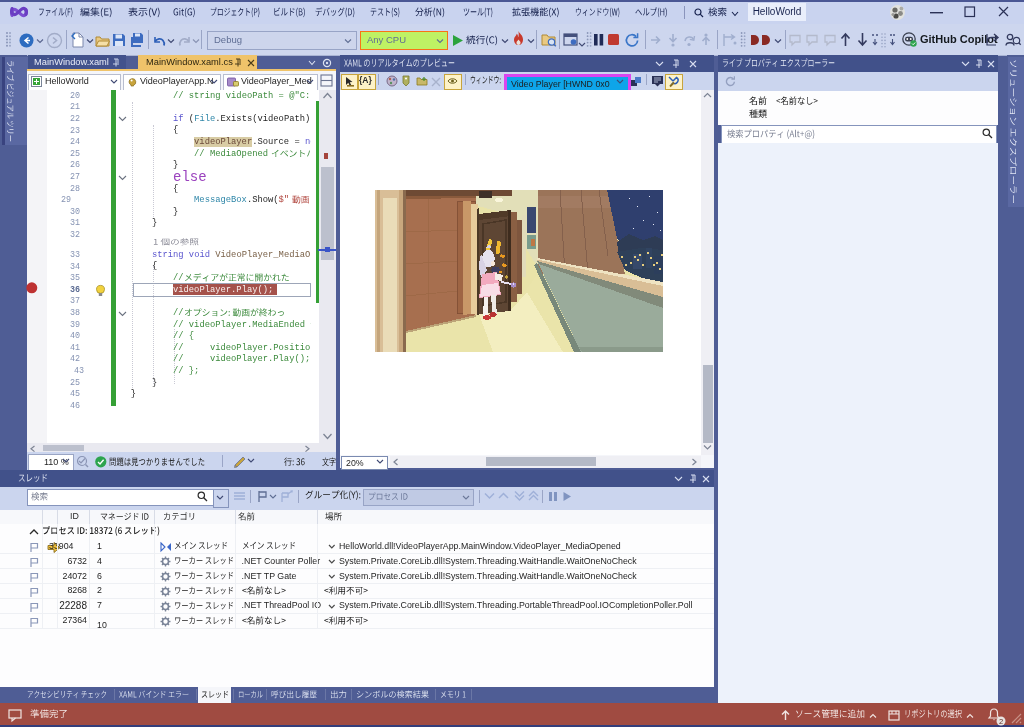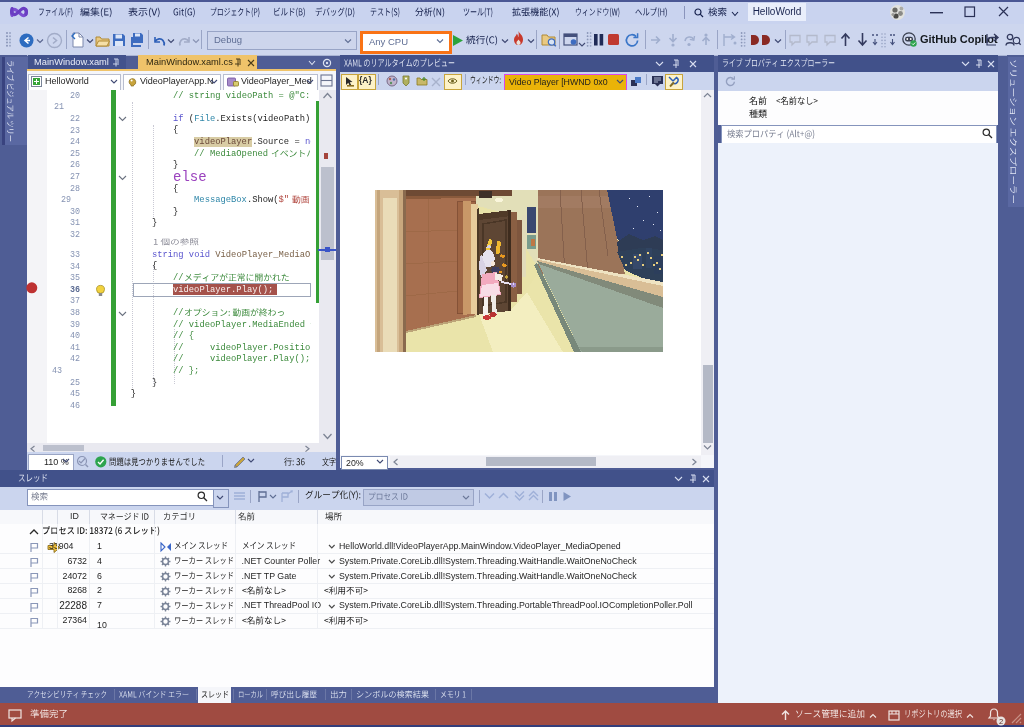--- a/index.html
+++ b/index.html
@@ -151,21 +151,21 @@
 <svg class="t" style="left:192px;top:38px" width="8" height="6">
     <path d="M1 1.5 L4 4.5 L7 1.5" fill="none" stroke="#8A94B4" stroke-width="1.2"></path>
   </svg>
 <div style="left:201px;top:30px;width:1px;height:19px;background:#9AA5C6"></div>
 <div style="left:207px;top:31px;width:148px;height:17px;background:#CDD5EC;border:1px solid #98A4C6">
     <span style="font-size:9.5px;color:#5F6E94;line-height:16px;padding-left:6px;display:block">Debug</span>
   </div>
 <svg class="t" style="left:344px;top:38px" width="8" height="6">
     <path d="M1 1.5 L4 4.5 L7 1.5" fill="none" stroke="#5F6E94" stroke-width="1.1"></path>
   </svg>
-<div style="left:360px;top:31px;width:86px;height:17px;background:#ffffff;border:3px solid #f97316">
+<div style="left:360px;top:31px;width:86px;height:17px;background:#bef264;border:1px solid #f97316">
     <span style="font-size:9.5px;color:#5F6E94;line-height:16px;padding-left:6px;display:block">Any CPU</span>
   </div>
 <svg class="t" style="left:436px;top:38px" width="8" height="6">
     <path d="M1 1.5 L4 4.5 L7 1.5" fill="none" stroke="#5F6E94" stroke-width="1.1"></path>
   </svg>
 <svg class="t" style="left:452px;top:34px" width="12" height="13">
     <path d="M1 1 L11 6.5 L1 12 Z" fill="#2CA33C"></path>
   </svg>
 <svg class="t" style="left:466.0px;top:35.0px" width="34" height="12">
     <path d="M6.9 -3.1V-0.2C6.9 0.5 7.1 0.7 7.7 0.7C7.8 0.7 8.4 0.7 8.5 0.7C9 0.7 9.2 0.4 9.2 -0.8C9.1 -0.9 8.8 -1 8.6 -1.1C8.6 -0.1 8.6 0.1 8.4 0.1C8.3 0.1 7.9 0.1 7.8 0.1C7.6 0.1 7.6 0 7.6 -0.2V-3.1ZM5.2 -3.1V-2.5C5.2 -1.7 5 -0.5 3.3 0.3C3.5 0.4 3.7 0.6 3.8 0.8C5.6 -0.2 5.8 -1.5 5.8 -2.5V-3.1ZM2.8 -2.4C3 -1.9 3.2 -1.1 3.3 -0.7L3.8 -0.9C3.8 -1.3 3.6 -2 3.3 -2.6ZM0.8 -2.5C0.7 -1.7 0.6 -0.9 0.2 -0.3C0.4 -0.2 0.7 -0.1 0.8 -0C1.1 -0.6 1.3 -1.5 1.4 -2.5ZM4.3 -5.6V-5H8.7V-5.6H6.8V-6.5H9V-7.1H6.8V-8H6.1V-7.1H3.9V-6.5H6.1V-5.6ZM0.3 -3.8 0.4 -3.1 1.9 -3.2V0.8H2.5V-3.3L3.2 -3.3C3.3 -3.1 3.4 -2.9 3.4 -2.7L4 -3V-2.7H4.6V-3.8H8.4V-2.7H9V-4.4H4V-3.1C3.8 -3.6 3.4 -4.4 3.1 -4.9L2.6 -4.7C2.7 -4.5 2.9 -4.2 3 -3.9L1.6 -3.8C2.3 -4.7 3 -5.7 3.5 -6.6L2.9 -6.9C2.7 -6.4 2.3 -5.8 1.9 -5.2C1.8 -5.4 1.6 -5.6 1.4 -5.8C1.7 -6.3 2.2 -7.1 2.5 -7.7L1.9 -8C1.7 -7.4 1.3 -6.7 1 -6.2L0.7 -6.5L0.4 -6C0.8 -5.6 1.3 -5 1.5 -4.6C1.3 -4.3 1.1 -4 0.9 -3.8Z M13.6 -7.4V-6.7H18.3V-7.4ZM12 -8C11.6 -7.3 10.6 -6.5 9.8 -5.9C10 -5.8 10.2 -5.5 10.3 -5.3C11.1 -5.9 12.1 -6.9 12.7 -7.7ZM13.2 -4.8V-4.1H16.4V-0.2C16.4 -0 16.3 0 16.2 0C16 0.1 15.4 0.1 14.7 0C14.8 0.2 14.9 0.5 14.9 0.7C15.8 0.7 16.4 0.7 16.7 0.6C17 0.5 17.1 0.3 17.1 -0.2V-4.1H18.6V-4.8ZM12.4 -5.9C11.8 -4.9 10.7 -3.8 9.7 -3.1C9.9 -2.9 10.1 -2.6 10.2 -2.5C10.6 -2.7 11 -3.1 11.3 -3.5V0.8H12V-4.2C12.4 -4.7 12.8 -5.2 13.1 -5.7Z M21.3 1.9 21.8 1.6C21 0.3 20.6 -1.3 20.6 -3C20.6 -4.6 21 -6.2 21.8 -7.5L21.3 -7.8C20.4 -6.3 19.9 -4.8 19.9 -3C19.9 -1.1 20.4 0.4 21.3 1.9Z M25.8 0.1C26.7 0.1 27.4 -0.2 27.9 -0.9L27.4 -1.4C27 -0.9 26.5 -0.6 25.8 -0.6C24.5 -0.6 23.7 -1.7 23.7 -3.5C23.7 -5.2 24.5 -6.3 25.9 -6.3C26.5 -6.3 26.9 -6.1 27.3 -5.7L27.8 -6.2C27.4 -6.7 26.7 -7.1 25.8 -7.1C24.1 -7.1 22.8 -5.7 22.8 -3.5C22.8 -1.2 24.1 0.1 25.8 0.1Z M29.2 1.9C30.1 0.4 30.6 -1.1 30.6 -3C30.6 -4.8 30.1 -6.3 29.2 -7.8L28.7 -7.5C29.5 -6.2 29.9 -4.6 29.9 -3C29.9 -1.3 29.5 0.3 28.7 1.6Z" fill="#17224E" transform="translate(0,8.4) scale(1.0164,1)"></path>
@@ -376,21 +376,21 @@
     <line x1="1" y1="6.5" x2="12" y2="6.5" stroke="#6B7490" stroke-width="1.1"></line>
   </svg>
 <div style="left:27px;top:90px;width:309px;height:353px;background:#fff"></div>
 <div style="left:27px;top:90px;width:20px;height:353px;background:#F4F4F7"></div>
 <div style="left:131.7px;top:102px;width:1px;height:288px;border-left:1px dotted #C9C9D4"></div>
 <div style="left:152.9px;top:125px;width:1px;height:94px;border-left:1px dotted #C9C9D4"></div>
 <div style="left:152.9px;top:266px;width:1px;height:118px;border-left:1px dotted #C9C9D4"></div>
 <div style="left:174.1px;top:329px;width:1px;height:55px;border-left:1px dotted #C9C9D4"></div>
 <div style="left:111px;top:90.4px;width:4.6px;height:316px;background:#35A035"></div>
 <div style="left:52px;top:90.6px;width:28px;height:11px;text-align:right;font-size:8.4px;color:#8492B2;font-weight:400" class="mono">20</div>
-<div style="left:36px;top:102.2px;width:28px;height:11px;text-align:right;font-size:8.4px;color:#8492B2;font-weight:400" class="mono">21</div>
+<div style="left:52px;top:102.2px;width:28px;height:11px;text-align:right;font-size:8.4px;color:#8492B2;font-weight:400" class="mono">21</div>
 <div style="left:52px;top:113.8px;width:28px;height:11px;text-align:right;font-size:8.4px;color:#8492B2;font-weight:400" class="mono">22</div>
 <div style="left:52px;top:125.5px;width:28px;height:11px;text-align:right;font-size:8.4px;color:#8492B2;font-weight:400" class="mono">23</div>
 <div style="left:52px;top:137.1px;width:28px;height:11px;text-align:right;font-size:8.4px;color:#8492B2;font-weight:400" class="mono">24</div>
 <div style="left:52px;top:148.7px;width:28px;height:11px;text-align:right;font-size:8.4px;color:#8492B2;font-weight:400" class="mono">25</div>
 <div style="left:52px;top:160.3px;width:28px;height:11px;text-align:right;font-size:8.4px;color:#8492B2;font-weight:400" class="mono">26</div>
 <div style="left:52px;top:171.9px;width:28px;height:11px;text-align:right;font-size:8.4px;color:#8492B2;font-weight:400" class="mono">27</div>
 <div style="left:52px;top:183.6px;width:28px;height:11px;text-align:right;font-size:8.4px;color:#8492B2;font-weight:400" class="mono">28</div>
 <div style="left:52px;top:195.2px;width:28px;height:11px;text-align:center;font-size:8.4px;color:#8492B2;font-weight:400" class="mono">29</div>
 <div style="left:52px;top:206.8px;width:28px;height:11px;text-align:right;font-size:8.4px;color:#8492B2;font-weight:400" class="mono">30</div>
 <div style="left:52px;top:218.4px;width:28px;height:11px;text-align:right;font-size:8.4px;color:#8492B2;font-weight:400" class="mono">31</div>
@@ -398,21 +398,21 @@
 <div style="left:52px;top:249.9px;width:28px;height:11px;text-align:right;font-size:8.4px;color:#8492B2;font-weight:400" class="mono">33</div>
 <div style="left:52px;top:261.5px;width:28px;height:11px;text-align:right;font-size:8.4px;color:#8492B2;font-weight:400" class="mono">34</div>
 <div style="left:52px;top:273.1px;width:28px;height:11px;text-align:right;font-size:8.4px;color:#8492B2;font-weight:400" class="mono">35</div>
 <div style="left:52px;top:284.7px;width:28px;height:11px;text-align:right;font-size:8.4px;color:#5A6A92;font-weight:600" class="mono">36</div>
 <div style="left:52px;top:296.3px;width:28px;height:11px;text-align:right;font-size:8.4px;color:#8492B2;font-weight:400" class="mono">37</div>
 <div style="left:52px;top:308.0px;width:28px;height:11px;text-align:right;font-size:8.4px;color:#8492B2;font-weight:400" class="mono">38</div>
 <div style="left:52px;top:319.6px;width:28px;height:11px;text-align:right;font-size:8.4px;color:#8492B2;font-weight:400" class="mono">39</div>
 <div style="left:52px;top:331.2px;width:28px;height:11px;text-align:right;font-size:8.4px;color:#8492B2;font-weight:400" class="mono">40</div>
 <div style="left:52px;top:342.8px;width:28px;height:11px;text-align:right;font-size:8.4px;color:#8492B2;font-weight:400" class="mono">41</div>
 <div style="left:52px;top:354.4px;width:28px;height:11px;text-align:right;font-size:8.4px;color:#8492B2;font-weight:400" class="mono">42</div>
-<div style="left:52px;top:366.1px;width:28px;height:11px;text-align:left;font-size:8.4px;color:#8492B2;font-weight:400" class="mono">43</div>
+<div style="left:65px;top:366.1px;width:28px;height:11px;text-align:center;font-size:8.4px;color:#8492B2;font-weight:400" class="mono">43</div>
 <div style="left:52px;top:377.7px;width:28px;height:11px;text-align:right;font-size:8.4px;color:#8492B2;font-weight:400" class="mono">25</div>
 <div style="left:52px;top:389.3px;width:28px;height:11px;text-align:right;font-size:8.4px;color:#8492B2;font-weight:400" class="mono">45</div>
 <div style="left:52px;top:400.9px;width:28px;height:11px;text-align:right;font-size:8.4px;color:#8492B2;font-weight:400" class="mono">46</div>
 <svg class="t" style="left:117.5px;top:116.4px" width="9" height="7">
     <path d="M1 1 L4.5 4.5 L8 1" fill="none" stroke="#6B7280" stroke-width="1.1"></path>
   </svg>
 <svg class="t" style="left:117.5px;top:174.5px" width="9" height="7">
     <path d="M1 1 L4.5 4.5 L8 1" fill="none" stroke="#6B7280" stroke-width="1.1"></path>
   </svg>
 <svg class="t" style="left:117.5px;top:310.6px" width="9" height="7">
@@ -570,21 +570,21 @@
   </svg>
 <div style="left:444px;top:73.5px;width:16px;height:14.5px;background:#FDF2C8;border:1px solid #C8A43C"></div>
 <svg class="t" style="left:447px;top:77px" width="11" height="8">
     <path d="M1 4 C3 1 8 1 10 4 C8 7 3 7 1 4 Z" fill="none" stroke="#6E6220" stroke-width="1"></path>
     <circle cx="5.5" cy="4" r="1.5" fill="#6E6220"></circle>
   </svg>
 <div style="left:465px;top:74px;width:1px;height:11px;background:#9AA5C6"></div>
 <svg class="t" style="left:470.0px;top:75.0px" width="33" height="12">
     <path d="M8.2 -5.6 7.7 -6C7.6 -5.9 7.4 -5.9 7.1 -5.9H5V-6.8C5 -6.9 5 -7.2 5 -7.4H4.1C4.2 -7.2 4.2 -6.9 4.2 -6.8V-5.9H2.1C1.8 -5.9 1.5 -5.9 1.3 -5.9C1.3 -5.7 1.3 -5.4 1.3 -5.2C1.3 -4.9 1.3 -3.9 1.3 -3.6C1.3 -3.4 1.3 -3.1 1.3 -3H2.1C2 -3.1 2 -3.4 2 -3.5C2 -3.8 2 -4.8 2 -5.2H7.2C7.2 -4.4 6.9 -3.3 6.4 -2.5C5.8 -1.6 4.8 -0.9 3.8 -0.6C3.5 -0.5 3.2 -0.4 2.9 -0.4L3.5 0.3C5.2 -0.1 6.5 -1.1 7.2 -2.3C7.7 -3.2 7.9 -4.3 8.1 -5.1C8.1 -5.3 8.2 -5.5 8.2 -5.6Z M10.4 -2.4 10.8 -1.7C11.8 -2 12.9 -2.5 13.7 -2.9V-0.1C13.7 0.2 13.7 0.6 13.7 0.7H14.5C14.5 0.6 14.5 0.2 14.5 -0.1V-3.4C15.3 -4 16.1 -4.6 16.6 -5.1L16 -5.7C15.5 -5.1 14.7 -4.3 13.8 -3.8C13 -3.3 11.7 -2.7 10.4 -2.4Z M20.7 -6.8 20.2 -6.2C20.9 -5.8 22 -4.8 22.5 -4.3L23.1 -4.9C22.6 -5.4 21.4 -6.4 20.7 -6.8ZM19.9 -0.6 20.4 0.2C21.9 -0.1 23.1 -0.7 24.1 -1.3C25.5 -2.1 26.6 -3.4 27.2 -4.6L26.7 -5.4C26.2 -4.2 25.1 -2.8 23.6 -1.9C22.7 -1.4 21.5 -0.8 19.9 -0.6Z M34 -6.7 33.5 -6.5C33.8 -6 34.1 -5.5 34.3 -5L34.8 -5.3C34.6 -5.7 34.2 -6.4 34 -6.7ZM35.1 -7.2 34.6 -6.9C34.9 -6.5 35.2 -6 35.5 -5.5L36 -5.8C35.8 -6.2 35.4 -6.8 35.1 -7.2ZM30.7 -0.7C30.7 -0.4 30.7 0.1 30.7 0.4H31.6C31.5 0.1 31.5 -0.4 31.5 -0.7V-3.8C32.6 -3.4 34.2 -2.8 35.2 -2.3L35.5 -3.1C34.5 -3.6 32.7 -4.2 31.5 -4.6V-6.1C31.5 -6.4 31.5 -6.8 31.6 -7.1H30.7C30.7 -6.8 30.7 -6.4 30.7 -6.1C30.7 -5.3 30.7 -1.2 30.7 -0.7Z M45.4 -5.6 44.9 -6C44.8 -5.9 44.6 -5.9 44.3 -5.9H42.2V-6.8C42.2 -6.9 42.2 -7.2 42.2 -7.4H41.3C41.4 -7.2 41.4 -6.9 41.4 -6.8V-5.9H39.3C39 -5.9 38.7 -5.9 38.5 -5.9C38.5 -5.7 38.5 -5.4 38.5 -5.2C38.5 -4.9 38.5 -3.9 38.5 -3.6C38.5 -3.4 38.5 -3.1 38.5 -3H39.3C39.2 -3.1 39.2 -3.4 39.2 -3.5C39.2 -3.8 39.2 -4.8 39.2 -5.2H44.4C44.4 -4.4 44.1 -3.3 43.6 -2.5C43 -1.6 42 -0.9 41 -0.6C40.7 -0.5 40.4 -0.4 40.1 -0.4L40.7 0.3C42.4 -0.1 43.7 -1.1 44.4 -2.3C44.9 -3.2 45.1 -4.3 45.3 -5.1C45.3 -5.3 45.4 -5.5 45.4 -5.6Z M47.8 -3.6C48.1 -3.6 48.4 -3.9 48.4 -4.3C48.4 -4.7 48.1 -4.9 47.8 -4.9C47.4 -4.9 47.2 -4.7 47.2 -4.3C47.2 -3.9 47.4 -3.6 47.8 -3.6ZM47.8 0.1C48.1 0.1 48.4 -0.1 48.4 -0.5C48.4 -0.9 48.1 -1.2 47.8 -1.2C47.4 -1.2 47.2 -0.9 47.2 -0.5C47.2 -0.1 47.4 0.1 47.8 0.1Z" fill="#1E1E1E" transform="translate(0,8.2) scale(0.6316,1)"></path>
   </svg>
-<div style="left:504px;top:73.5px;width:121px;height:15px;background:#eab308;border:1px solid #d946ef">
+<div style="left:504px;top:73.5px;width:121px;height:15px;background:#0ea5e9;border:3px solid #d946ef">
     <span style="font-size:8.8px;color:#1E1E1E;line-height:14px;display:block;padding-left:4px;white-space:nowrap;overflow:hidden">Video Player [HWND 0x0</span>
   </div>
 <svg class="t" style="left:616px;top:79px" width="8" height="6">
     <path d="M1 1 L4 4 L7 1" fill="none" stroke="#404A74" stroke-width="1.1"></path>
   </svg>
 <svg class="t" style="left:630px;top:76px" width="12" height="11">
     <rect x="1" y="4" width="6" height="6" fill="#2A3156"></rect>
     <rect x="5" y="1" width="6" height="6" fill="#4A7AC8"></rect>
   </svg>
 <div style="left:646px;top:74px;width:1px;height:11px;background:#9AA5C6"></div>

